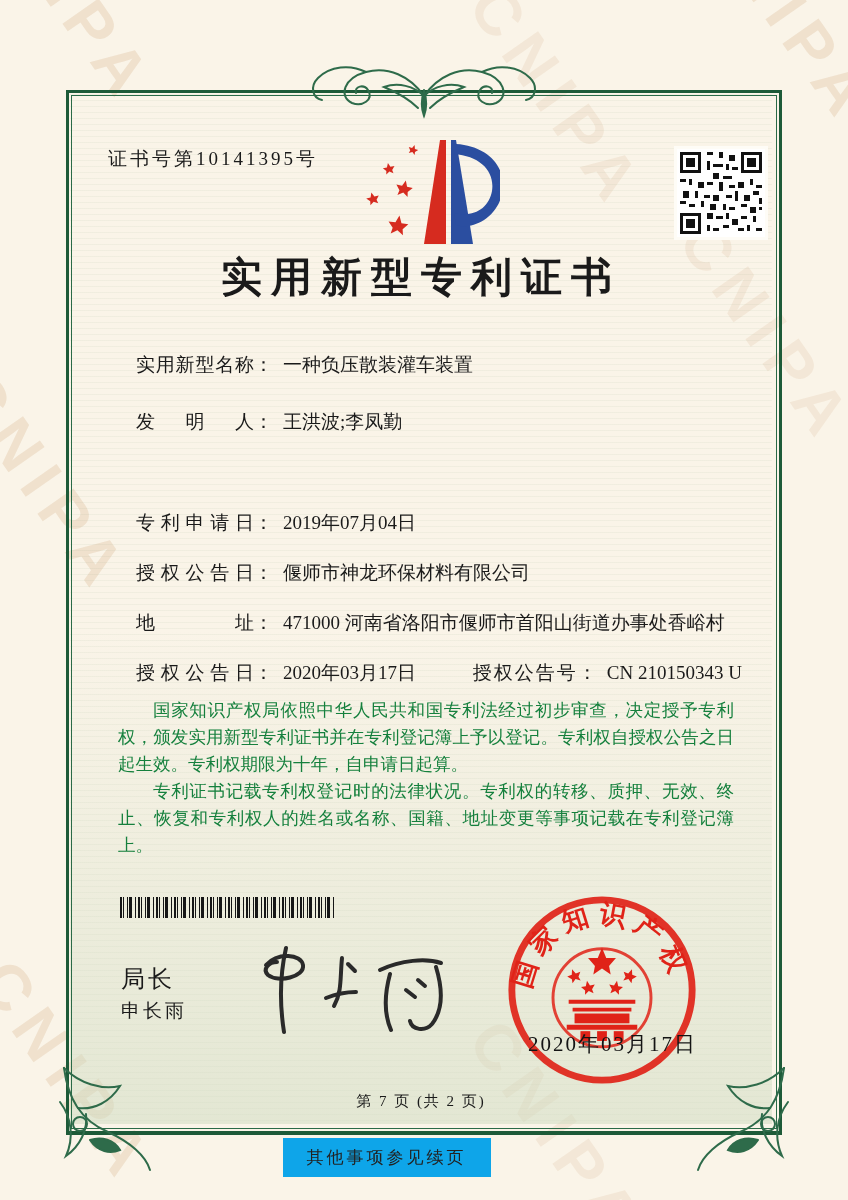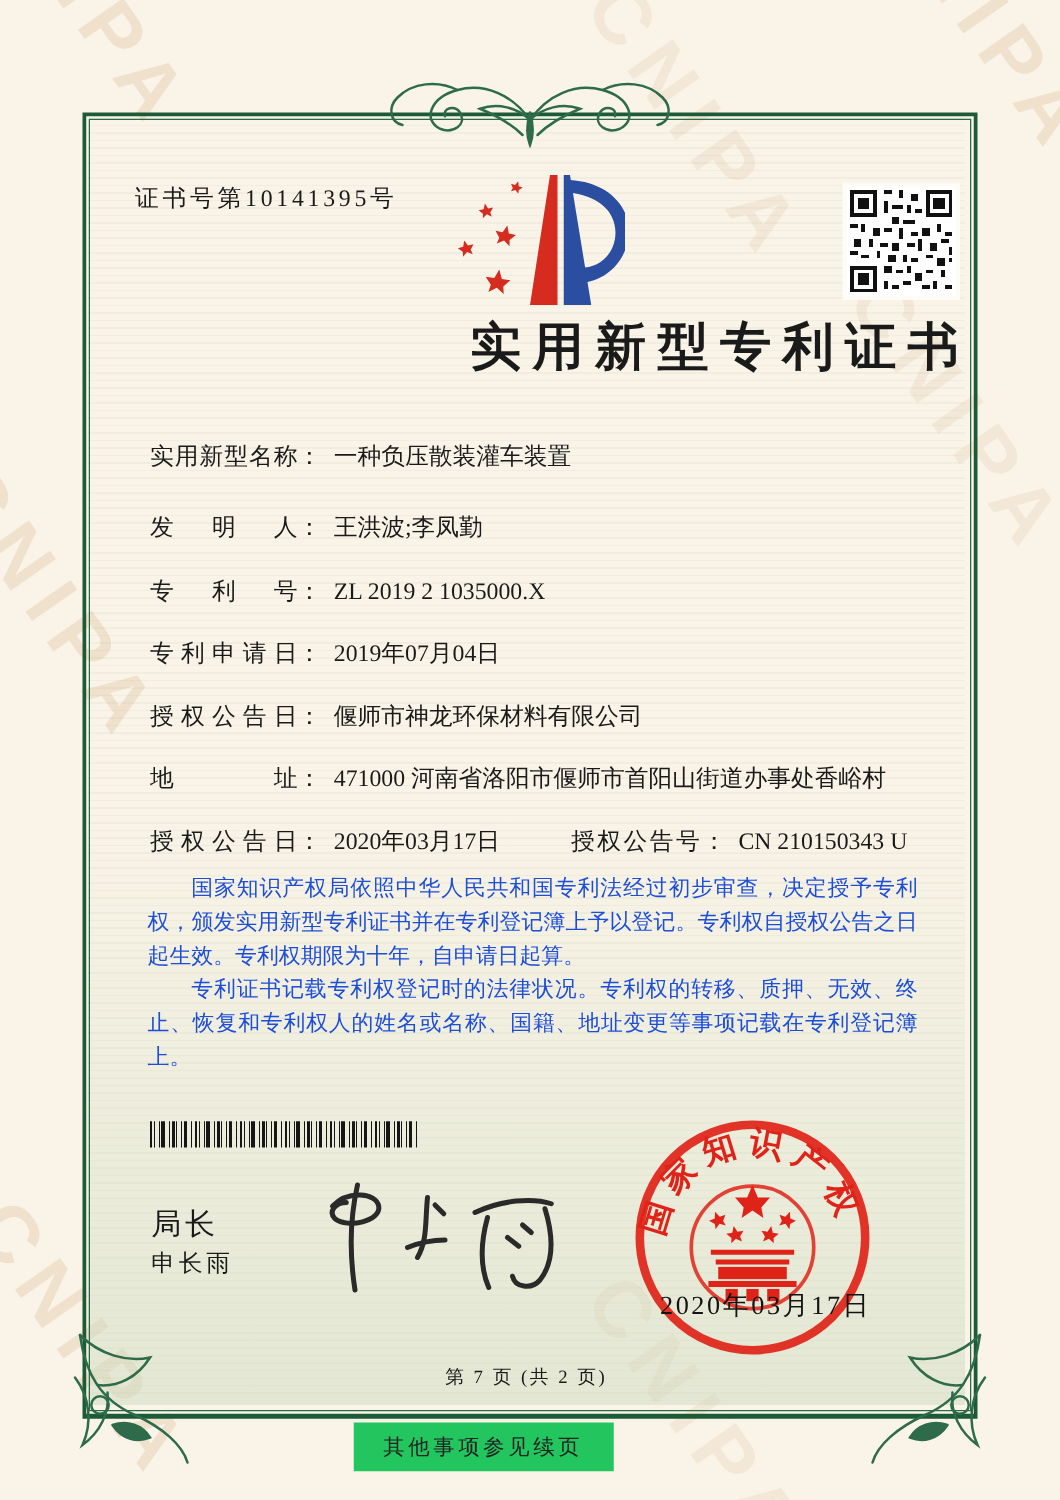--- a/index.html
+++ b/index.html
@@ -19,52 +19,52 @@
      background:
        linear-gradient(180deg, rgba(236,240,228,0) 52%, rgba(208,220,194,0.55) 100%),
        repeating-linear-gradient(180deg, rgba(120,150,115,0.07) 0 1px, rgba(0,0,0,0) 1px 6px);}
   .content{position:absolute;left:0;top:0;width:773px;height:1200px;z-index:3;}
   
   .ornament{position:absolute;z-index:4;}
   
   .cert-no{position:absolute;left:108px;top:146px;font-size:19px;letter-spacing:3px;}
   .logo{position:absolute;left:350px;top:136px;}
   .qr{position:absolute;left:674px;top:146px;width:88px;height:88px;background:#fefcf6;padding:3px;}
-  .title{position:absolute;left:66px;top:250px;width:710px;text-align:right;
+  .title{position:absolute;left:66px;top:250px;width:710px;text-align:center;
          font-size:41px;font-weight:bold;letter-spacing:9px;}
   
-  .row{position:absolute;left:120px;font-size:19px;white-space:nowrap;}
+  .row{position:absolute;left:136px;font-size:19px;white-space:nowrap;}
   .flabel{display:inline-block;width:118px;text-align:justify;text-align-last:justify;vertical-align:bottom;}
   .fvalue{margin-left:10px;}
   .row2nd{margin-left:52px;}
   .row2nd .flabel2{letter-spacing:2px;}
   
   .paras{position:absolute;left:118px;top:697px;width:616px;font-size:17.5px;
-         line-height:27px;text-align:justify;color:#1d4ed8;}
+         line-height:27px;text-align:justify;color:#15803d;}
   .paras p{margin:0;text-indent:2em;}
   
   .barcode{position:absolute;left:120px;top:897px;width:214px;height:21px;
      background:repeating-linear-gradient(90deg,
        #161616 0 2px,rgba(0,0,0,0) 2px 3px,
        #161616 3px 4px,rgba(0,0,0,0) 4px 7px,
        #161616 7px 8px,rgba(0,0,0,0) 8px 9px,
        #161616 9px 12px,rgba(0,0,0,0) 12px 15px,
        #161616 15px 16px,rgba(0,0,0,0) 16px 18px);}
   
   .signer-title{position:absolute;left:121px;top:963px;font-size:24px;letter-spacing:3px;font-family:"Liberation Sans",sans-serif;}
   .signer-name{position:absolute;left:121px;top:998px;font-size:19px;letter-spacing:3px;font-family:"Liberation Sans",sans-serif;}
   .signature{position:absolute;left:238px;top:938px;}
   
   .seal{position:absolute;left:504px;top:892px;}
   .seal-date{position:absolute;left:528px;top:1030px;font-size:21px;letter-spacing:2px;color:#141414;}
   
   .page-footer{position:absolute;left:66px;top:1092px;width:710px;text-align:center;
                font-size:15px;letter-spacing:2px;}
   .note{position:absolute;left:50%;top:1138px;transform:translateX(-50%);
-        background:#22c55e;padding:8px 24px;font-size:17px;letter-spacing:3px;color:#222;}
+        background:#0ea5e9;padding:8px 24px;font-size:17px;letter-spacing:3px;color:#222;}
   .green{stroke:#2e6b4a;fill:none;stroke-width:2;stroke-linecap:round;}
 </style>
 </head>
 <body>
 
 <div class="page">
 
   <div class="wm" style="left:-60px;top:-45px">CNIPA</div>
   <div class="wm light" style="left:430px;top:60px">CNIPA</div>
   <div class="wm" style="left:660px;top:-25px">CNIPA</div>
@@ -196,23 +196,20 @@
     </svg>
 
     <div class="title">实用新型专利证书</div>
 
     <div class="row" style="top:352px">
       <span class="flabel">实用新型名称</span><span>：</span><span class="fvalue">一种负压散装灌车装置</span>
     </div>
     <div class="row" style="top:409px">
       <span class="flabel">发明人</span><span>：</span><span class="fvalue">王洪波;李凤勤</span>
     </div>
-    <div class="row" style="top:460px">
-      <span class="flabel">专利号</span><span>：</span><span class="fvalue">ZL 2019 2 1035000.X</span>
-    </div>
     <div class="row" style="top:510px">
       <span class="flabel">专利申请日</span><span>：</span><span class="fvalue">2019年07月04日</span>
     </div>
     <div class="row" style="top:560px">
       <span class="flabel">授权公告日</span><span>：</span><span class="fvalue">偃师市神龙环保材料有限公司</span>
     </div>
     <div class="row" style="top:610px">
       <span class="flabel">地址</span><span>：</span><span class="fvalue">471000 河南省洛阳市偃师市首阳山街道办事处香峪村</span>
     </div>
     <div class="row" style="top:660px">

